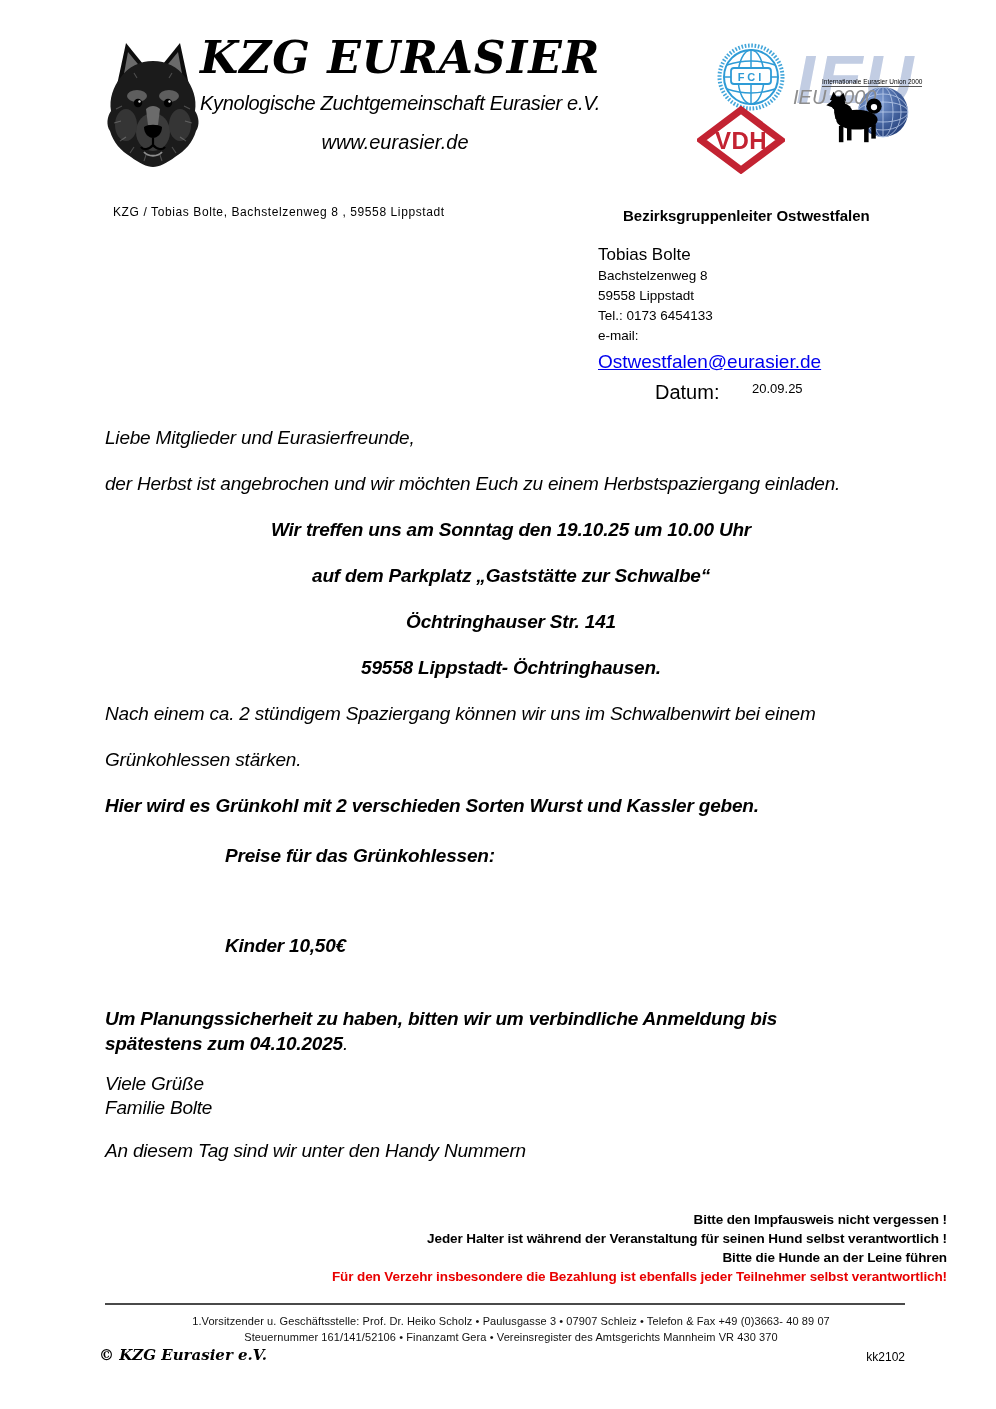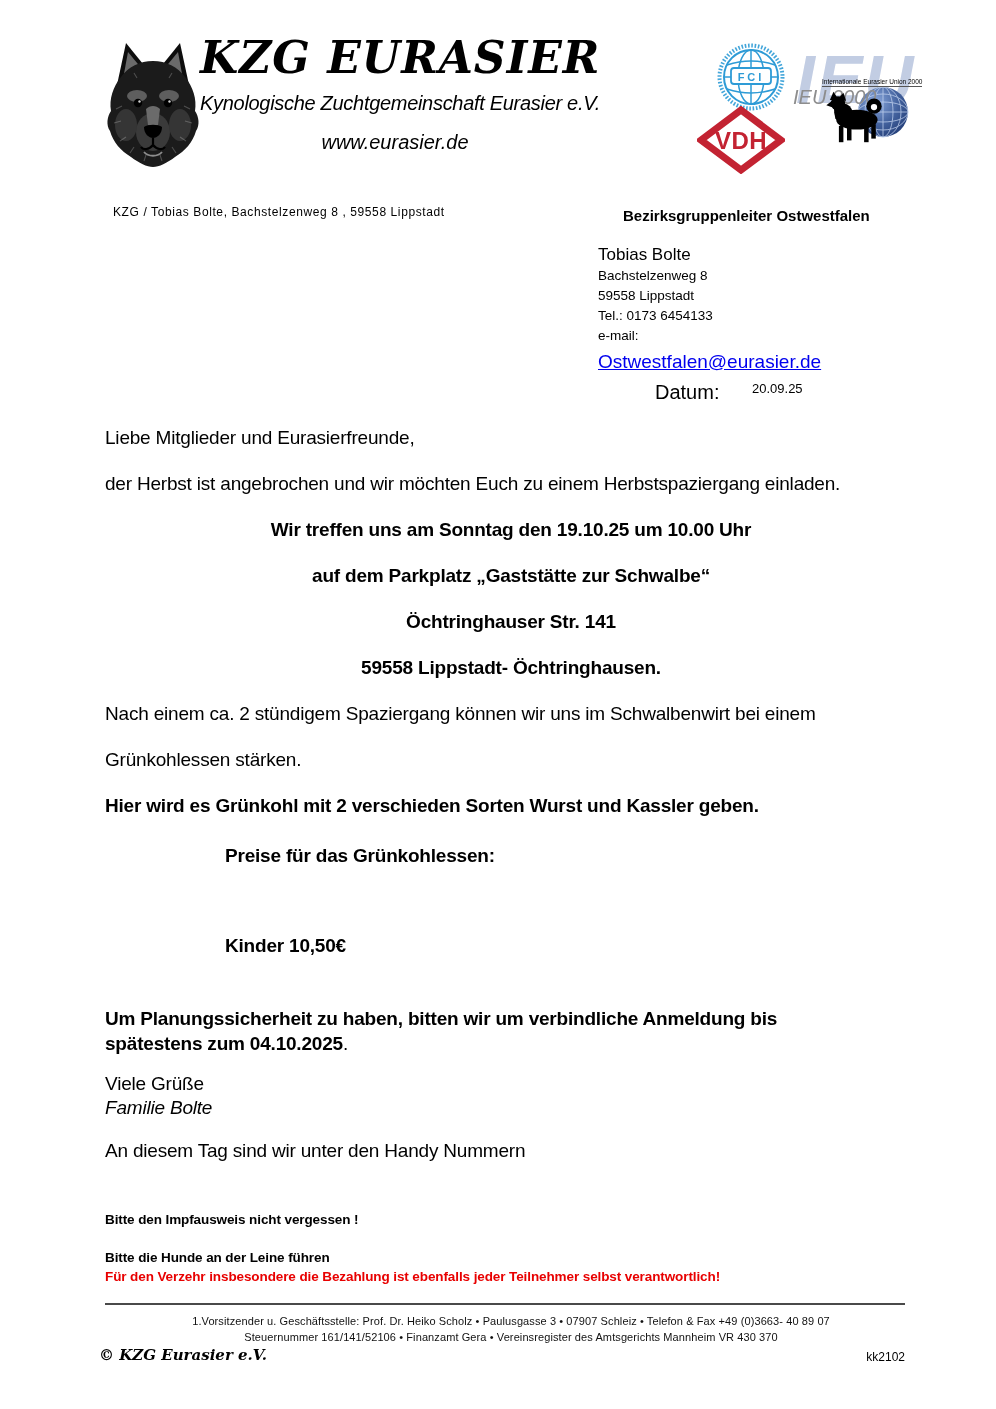--- a/index.html
+++ b/index.html
@@ -35,28 +35,28 @@
   .email-row{display:flex;align-items:baseline;gap:5px;flex-direction:column;}
   .email-link{
     font-size:19px;color:#0000ee;text-decoration:underline;line-height:22px;
   }
   .datum-label{left:655px;top:381px;font-size:20px;}
   .datum-value{left:752px;top:381px;font-size:13px;text-align:center;}
 
   
   .bodyline{
     left:105px;width:812px;
-    font-size:19px;letter-spacing:-0.2px;line-height:22px;white-space:nowrap;
+    font-size:19px;letter-spacing:-0.2px;line-height:22px;white-space:nowrap;font-style:italic;
   }
   .b{font-weight:bold;}
   .ctr{text-align:center;}
   .it{font-style:italic;}
   .indent{left:225px;width:690px;}
   .notesline{
-    left:105px;width:842px;text-align:left;
+    left:105px;width:842px;text-align:right;
     font-size:13.5px;font-weight:bold;letter-spacing:-0.1px;white-space:nowrap;
   }
   .red{color:#e80000;}
 
   
   .footer-rule{left:105px;top:1303px;width:800px;border-top:2px solid #4a4a4a;height:0;}
   .footline{left:105px;width:812px;text-align:center;font-size:11px;letter-spacing:0.1px;white-space:nowrap;color:#111;}
   .copyright{
     left:99px;top:1346px;
     font-family:"DejaVu Serif", serif;font-weight:bold;font-style:italic;font-size:15px;
@@ -210,20 +210,21 @@
       <span class="b">spätestens zum 04.10.2025</span><span>.</span>
     </span>
   </div>
 
   <div class="abs bodyline" style="top:1073px;">Viele Grüße</div>
   <div class="abs bodyline it" style="top:1097px;">Familie Bolte</div>
 
   <div class="abs bodyline" style="top:1140px;">An diesem Tag sind wir unter den Handy Nummern</div>
 
   <div class="abs notesline" style="top:1212px;">Bitte den Impfausweis nicht vergessen !</div>
+  <div class="abs notesline" style="top:1231px;">Jeder Halter ist während der Veranstaltung für seinen Hund selbst verantwortlich !</div>
   <div class="abs notesline" style="top:1250px;">Bitte die Hunde an der Leine führen</div>
   <div class="abs notesline red" style="top:1269px;">Für den Verzehr insbesondere die Bezahlung ist ebenfalls jeder Teilnehmer selbst verantwortlich!</div>
 
   <div class="abs footer-rule"></div>
   <div class="abs footline" style="top:1315px;">1.Vorsitzender u. Geschäftsstelle: Prof. Dr. Heiko Scholz • Paulusgasse 3 • 07907 Schleiz • Telefon &amp; Fax +49 (0)3663- 40 89 07</div>
   <div class="abs footline" style="top:1331px;">Steuernummer 161/141/52106 • Finanzamt Gera • Vereinsregister des Amtsgerichts Mannheim VR 430 370</div>
   <div class="abs copyright">© KZG Eurasier e.V.</div>
   <div class="abs doc-code">kk2102</div>
 
 </div>

